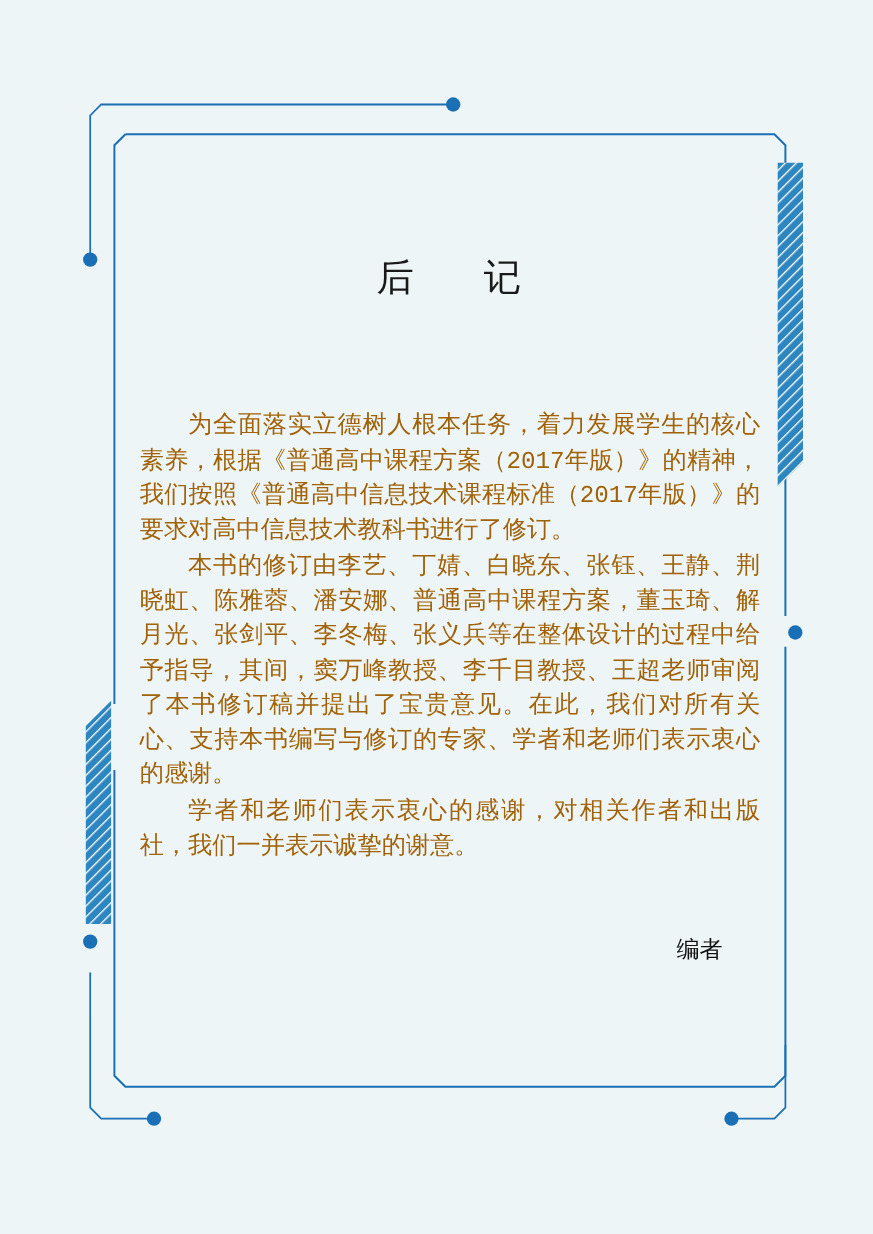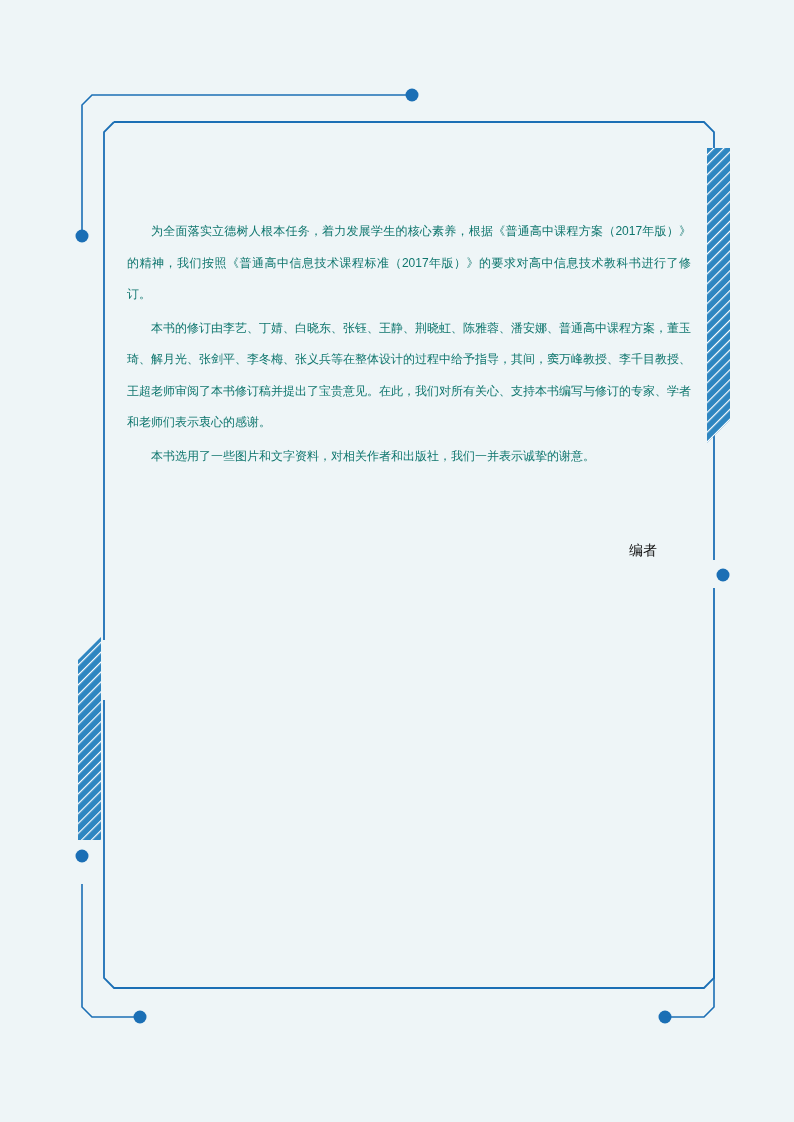--- a/index.html
+++ b/index.html
@@ -49,35 +49,35 @@
   }
   .doc-title .gap {
     display: inline-block;
     width: 36px;
   }
   .body-text {
     margin-top: 96px;
     padding: 0 22px 0 22px;
   }
   .para {
-    font-size: 12px;
+    font-size: 22px;
     line-height: 31.5px;
-    color: #0f766e;
+    color: #a16207;
     text-align: justify;
     text-indent: 2em;
     margin: 0 0 2px 0;
-    font-family: Liberation Sans, sans-serif;
+    font-family: Liberation Mono, monospace;
   }
   .signature {
     margin-top: 64px;
     padding-right: 56px;
     text-align: right;
   }
   .sign-line {
-    font-size: 14px;
+    font-size: 21px;
     line-height: 28px;
     color: #111;
     font-family: Liberation Sans, sans-serif;
     margin-left: 20px;
   }
 </style>
 </head>
 <body>
 
 <div class="page">
@@ -107,25 +107,30 @@
     <circle cx="665" cy="1017" r="6.5" fill="#1b6fb5"></circle>
     <path d="M 665 1017 L 704 1017 L 714 1007 L 714 950" fill="none" stroke="#1b6fb5" stroke-width="1.6"></path>
 
     <path d="M 707 148 L 730 148 L 730 420 L 707 443 Z" fill="url(#hatchPat)"></path>
 
     <path d="M 78 660 L 101 637 L 101 840 L 78 840 Z" fill="url(#hatchPat)"></path>
   </svg>
 
   <div class="content">
 
+    <h1 class="doc-title">
+      <span>后</span>
+      <span class="gap"></span>
+      <span>记</span>
+    </h1>
 
     <div class="body-text">
       <p class="para">为全面落实立德树人根本任务，着力发展学生的核心素养，根据《普通高中课程方案（2017年版）》的精神，我们按照《普通高中信息技术课程标准（2017年版）》的要求对高中信息技术教科书进行了修订。</p>
       <p class="para">本书的修订由李艺、丁婧、白晓东、张钰、王静、荆晓虹、陈雅蓉、潘安娜、普通高中课程方案，董玉琦、解月光、张剑平、李冬梅、张义兵等在整体设计的过程中给予指导，其间，窦万峰教授、李千目教授、王超老师审阅了本书修订稿并提出了宝贵意见。在此，我们对所有关心、支持本书编写与修订的专家、学者和老师们表示衷心的感谢。</p>
-      <p class="para">本书选用了一些图片和文字资料，对相关作者和出版社，我们一并表示诚挚的谢意。</p>
+      <p class="para">学者和老师们表示衷心的感谢，对相关作者和出版社，我们一并表示诚挚的谢意。</p>
     </div>
 
     <div class="signature">
       <div class="sign-line">编者</div>
     </div>
 
   </div>
 </div>
 
 </body></html>

